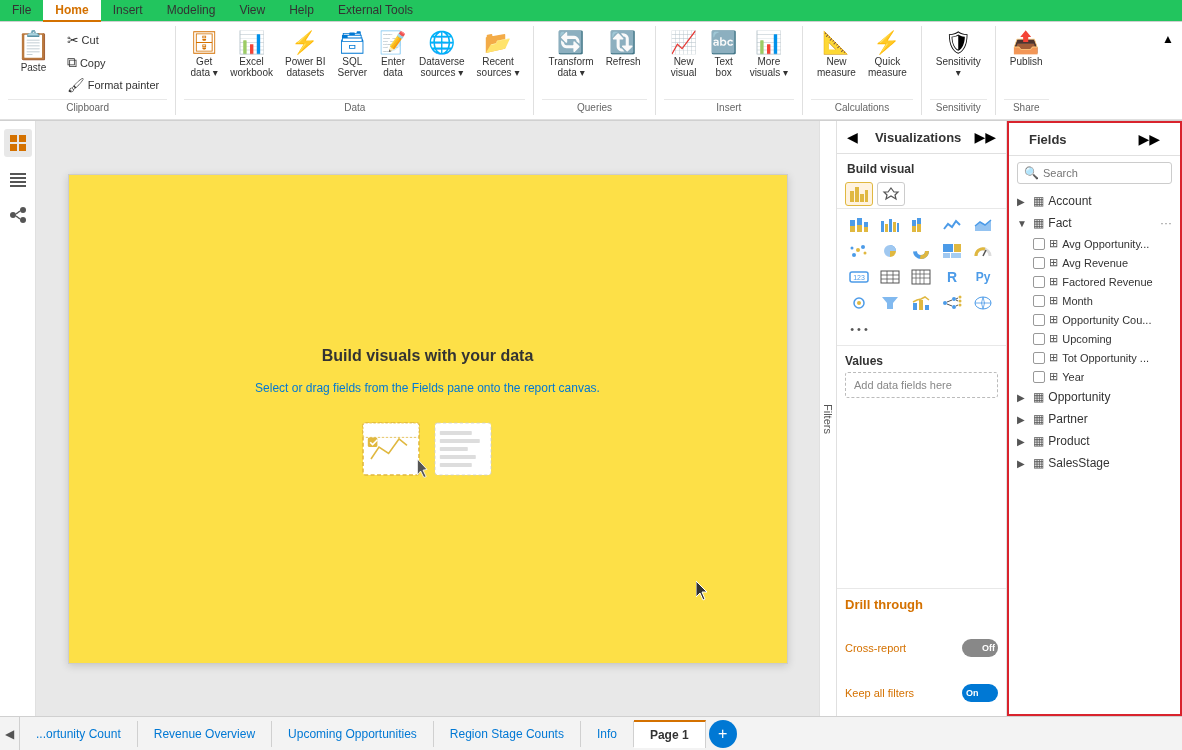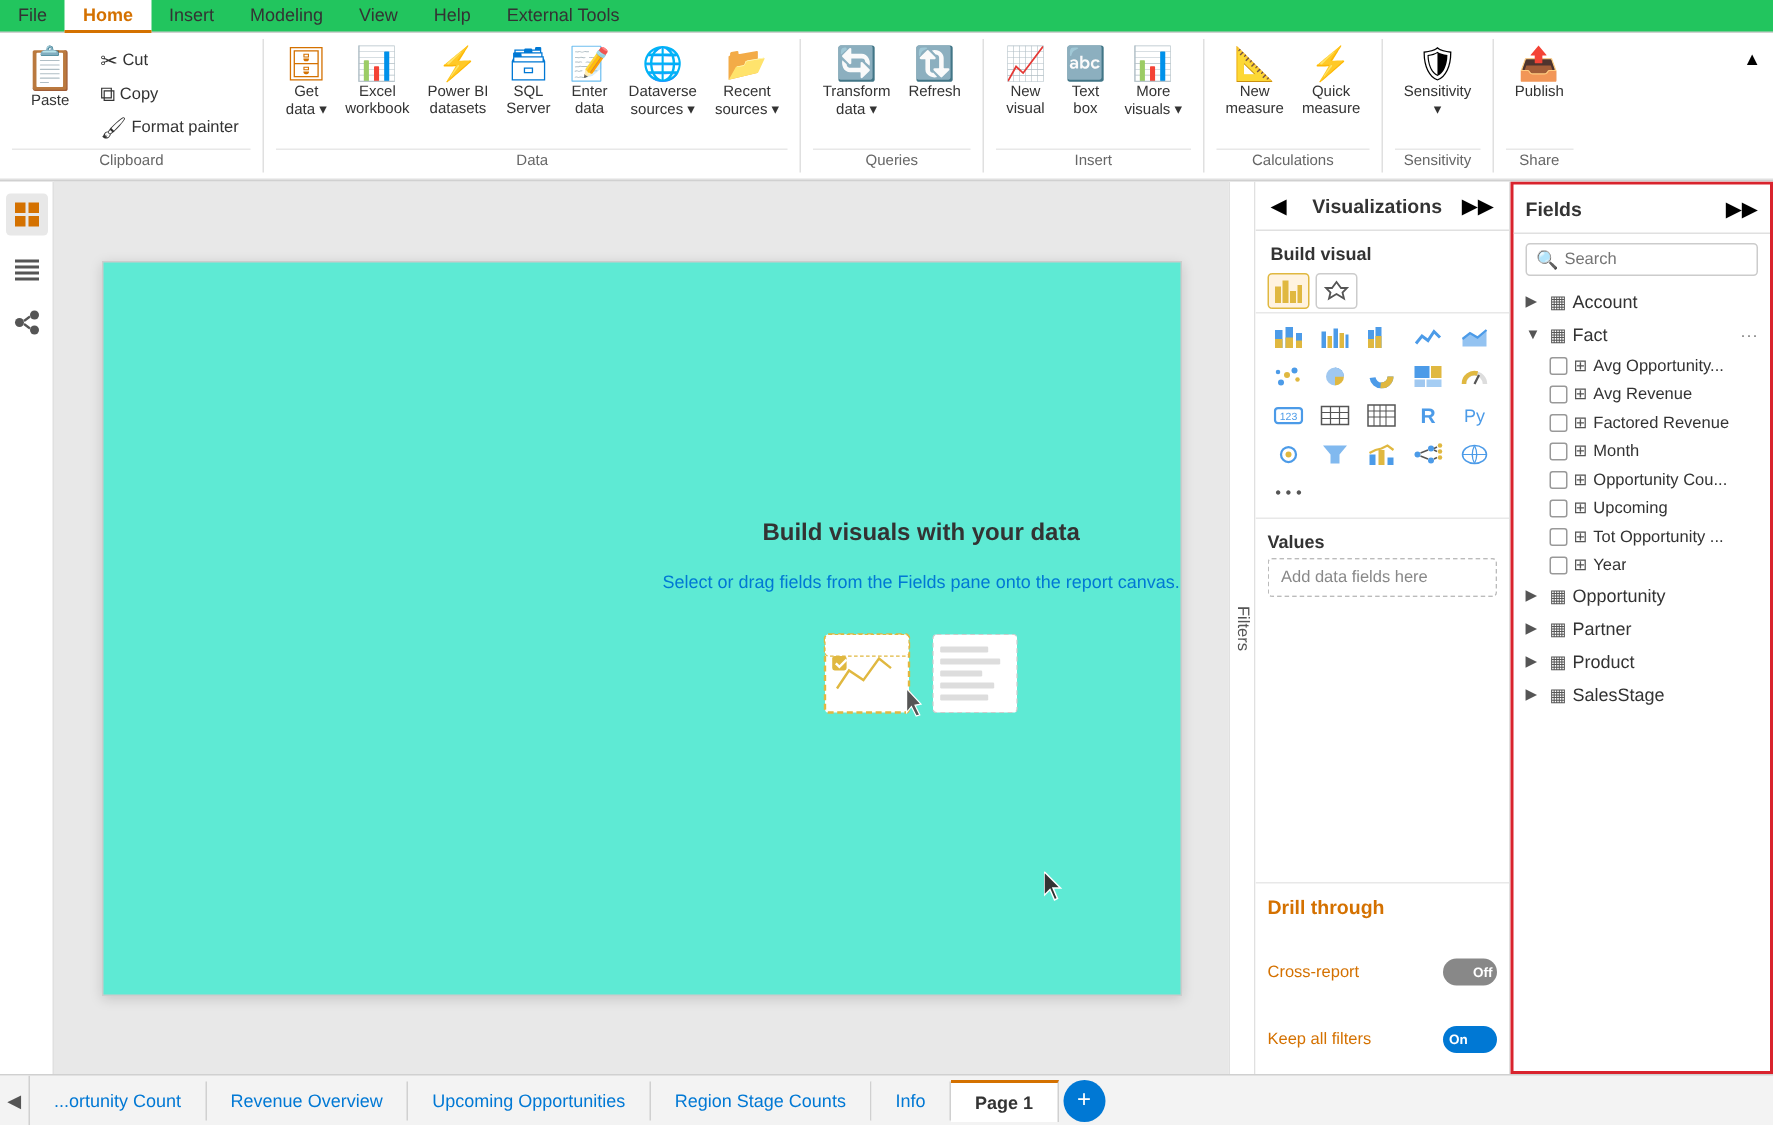--- a/index.html
+++ b/index.html
@@ -24,21 +24,21 @@
     .clipboard-col { display: flex; flex-direction: column; gap: 2px; padding: 2px 4px; }
 
     
     .left-sidebar { width: 36px; background: #fff; border-right: 1px solid #e0e0e0; display: flex; flex-direction: column; align-items: center; padding-top: 8px; gap: 8px; flex-shrink: 0; }
     .left-sidebar-btn { width: 28px; height: 28px; display: flex; align-items: center; justify-content: center; cursor: pointer; border-radius: 3px; color: #555; font-size: 14px; }
     .left-sidebar-btn.active { background: #e8e8e8; }
 
     
     .main-area { display: flex; flex: 1; overflow: hidden; }
     .canvas-area { flex: 1; background: #e8e8e8; display: flex; align-items: center; justify-content: center; padding: 16px; position: relative; }
-    .canvas { background: #5eead4; width: 720px; height: 490px; border: 1px solid #ccc; box-shadow: 0 2px 8px rgba(0,0,0,0.15); display: flex; flex-direction: column; align-items: flex-end; justify-content: center; }
+    .canvas { background: #fde047; width: 720px; height: 490px; border: 1px solid #ccc; box-shadow: 0 2px 8px rgba(0,0,0,0.15); display: flex; flex-direction: column; align-items: center; justify-content: center; }
     .canvas-empty { display: flex; flex-direction: column; align-items: center; gap: 16px; }
     .canvas-title { font-size: 16px; font-weight: 600; color: #333; }
     .canvas-subtitle { font-size: 12px; color: #0078d4; }
     .canvas-illustration { width: 160px; height: 80px; position: relative; }
 
     
     .filters-panel { width: 18px; background: #fff; border-left: 1px solid #e0e0e0; border-right: 1px solid #e0e0e0; display: flex; align-items: center; justify-content: center; writing-mode: vertical-rl; font-size: 11px; color: #555; cursor: pointer; }
 
     
     .viz-panel { width: 170px; background: #fff; border-right: 1px solid #e0e0e0; display: flex; flex-direction: column; overflow: hidden; }
@@ -58,21 +58,21 @@
     .drill-label { font-size: 13px; font-weight: 600; color: #d47100; margin-bottom: 6px; }
     .drill-row { display: flex; align-items: center; justify-content: space-between; margin-bottom: 6px; margin-top: 27px; }
     .drill-row-label { font-size: 11px; color: #d47100; }
     .toggle { width: 36px; height: 18px; border-radius: 9px; display: flex; align-items: center; font-size: 9px; font-weight: 600; padding: 0 3px; cursor: pointer; }
     .toggle.off { background: #888; color: #fff; justify-content: flex-end; }
     .toggle.on { background: #0078d4; color: #fff; justify-content: flex-start; padding-left: 4px; }
     .drill-drop-zone { border: 1px dashed #bbb; border-radius: 3px; padding: 6px 8px; font-size: 11px; color: #888; }
 
     
     .fields-panel { width: 175px; background: #fff; border: 2px solid #d9232d; display: flex; flex-direction: column; overflow: hidden; flex-shrink: 0; }
-    .fields-panel-header { display: flex; align-items: center; justify-content: space-between; padding: 8px 8px; border-bottom: 1px solid #e0e0e0; }
+    .fields-panel-header { display: flex; align-items: center; justify-content: space-between; padding: 8px 20px; border-bottom: 1px solid #e0e0e0; }
     .fields-panel-title { font-size: 13px; font-weight: 600; color: #333; }
     .fields-search { display: flex; align-items: center; margin: 6px 8px; border: 1px solid #ccc; border-radius: 3px; padding: 3px 6px; }
     .fields-search-input { border: none; outline: none; font-size: 11px; width: 100%; color: #888; }
     .fields-list { flex: 1; overflow-y: auto; }
     .fields-group { }
     .fields-group-header { display: flex; align-items: center; padding: 4px 8px; cursor: pointer; }
     .fields-expand { font-size: 10px; color: #555; margin-right: 4px; width: 12px; }
     .fields-table-icon { font-size: 12px; color: #555; margin-right: 4px; }
     .fields-group-name { font-size: 12px; color: #333; flex: 1; }
     .fields-more { font-size: 12px; color: #888; }
@@ -447,21 +447,21 @@
         <svg width="20" height="16" viewBox="0 0 20 16">
             <rect x="1" y="1" width="18" height="14" fill="none" stroke="#555" stroke-width="1"></rect>
             <line x1="5" y1="1" x2="5" y2="15" stroke="#555" stroke-width="0.7"></line>
             <line x1="9" y1="1" x2="9" y2="15" stroke="#555" stroke-width="0.7"></line>
             <line x1="13" y1="1" x2="13" y2="15" stroke="#555" stroke-width="0.7"></line>
             <line x1="1" y1="5" x2="19" y2="5" stroke="#555" stroke-width="0.7"></line>
             <line x1="1" y1="9" x2="19" y2="9" stroke="#555" stroke-width="0.7"></line>
           </svg>
       </div>
       <div class="viz-icon-btn" style="font-weight:bold; font-size:14px; color:#4c9be8;">R</div>
-      <div class="viz-icon-btn" style="font-weight:normal; font-size:12px; color:#4c9be8;">Py</div>
+      <div class="viz-icon-btn" style="font-weight:bold; font-size:12px; color:#4c9be8;">Py</div>
 
       <div class="viz-icon-btn">
         <svg width="20" height="16" viewBox="0 0 20 16">
             <circle cx="10" cy="8" r="5" fill="none" stroke="#4c9be8" stroke-width="1.5"></circle>
             <circle cx="10" cy="8" r="2" fill="#e0b840"></circle>
           </svg>
       </div>
       <div class="viz-icon-btn">
         <svg width="20" height="16" viewBox="0 0 20 16">
             <polygon points="2,2 18,2 13,8 13,14 7,14 7,8" fill="#4c9be8" opacity="0.7"></polygon>

